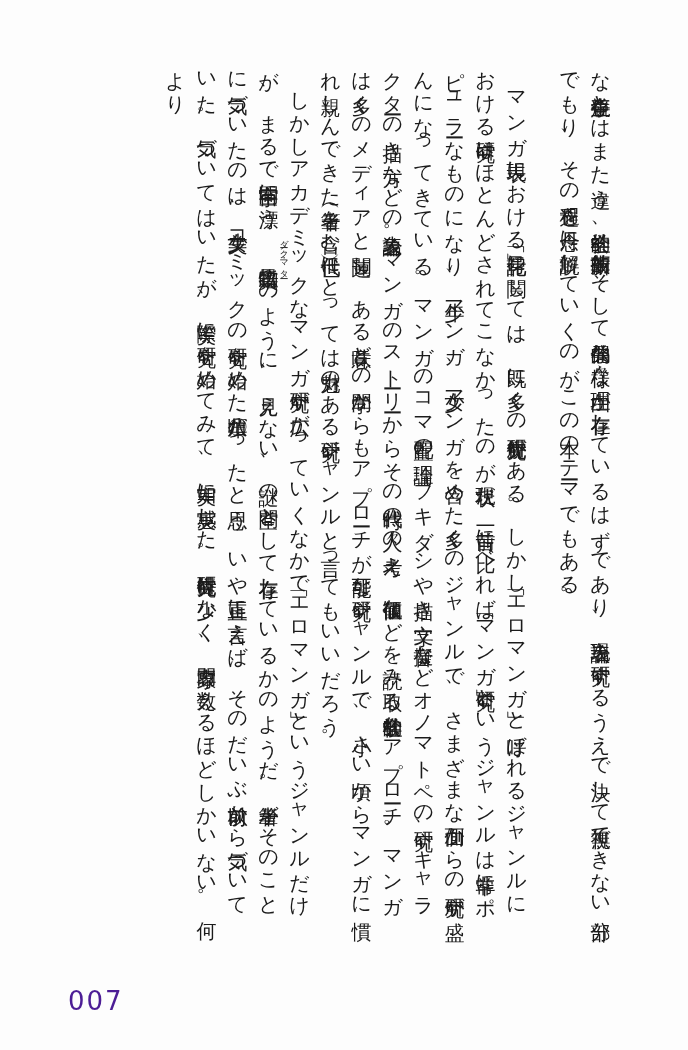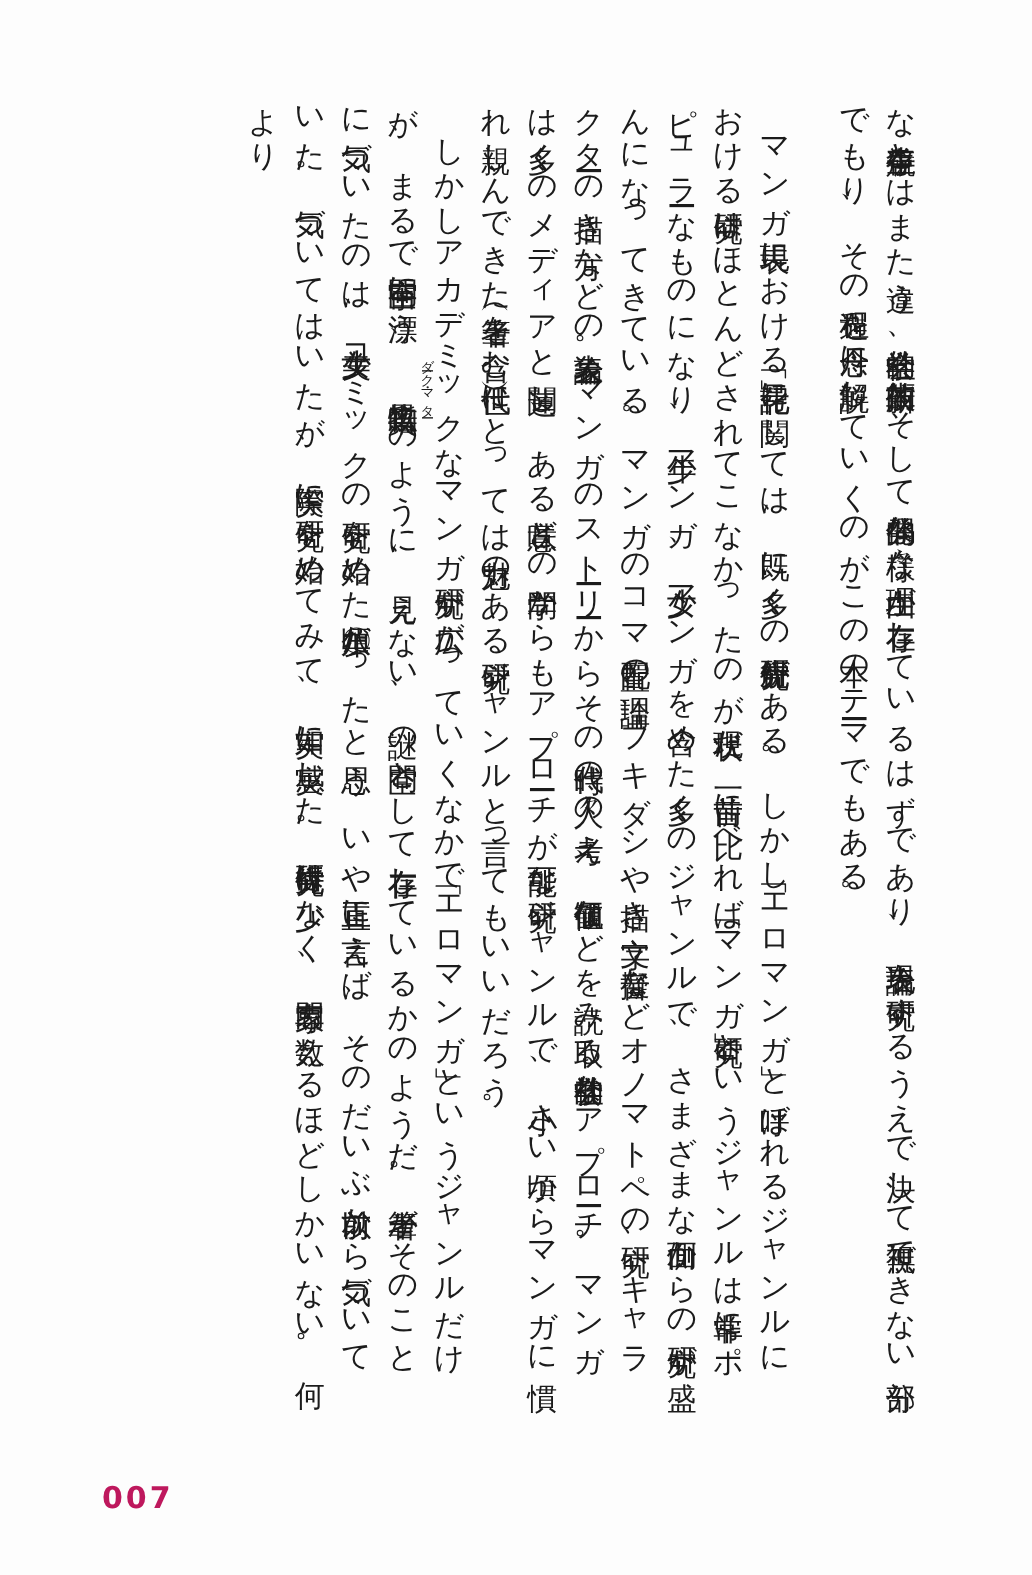--- a/index.html
+++ b/index.html
@@ -46,24 +46,24 @@
   rt {
     font-size: 9px;
     letter-spacing: 0;
     color: #1b1b1b;
   }
   .page-number {
     position: absolute;
     left: 68px;
     top: 986px;
     font-family: "DejaVu Sans", "Liberation Sans", sans-serif;
-    font-weight: bold;
-    font-size: 20px;
+    font-weight: normal;
+    font-size: 26px;
     letter-spacing: 2px;
-    color: #be185d;
+    color: #4c1d95;
   }
 </style>
 </head>
 <body>
 
 <div class="page">
 
   <div class="text-block">
 
     <p class="para">な生存競争とはまた違う、社会学的、技術革新的、そして偶発的な様々な理由が存在しているはずであり、表現論を研究するうえで決して無視できない部分でもり、その過程を丹念に解説していくのがこの本のテーマでもある。</p>

